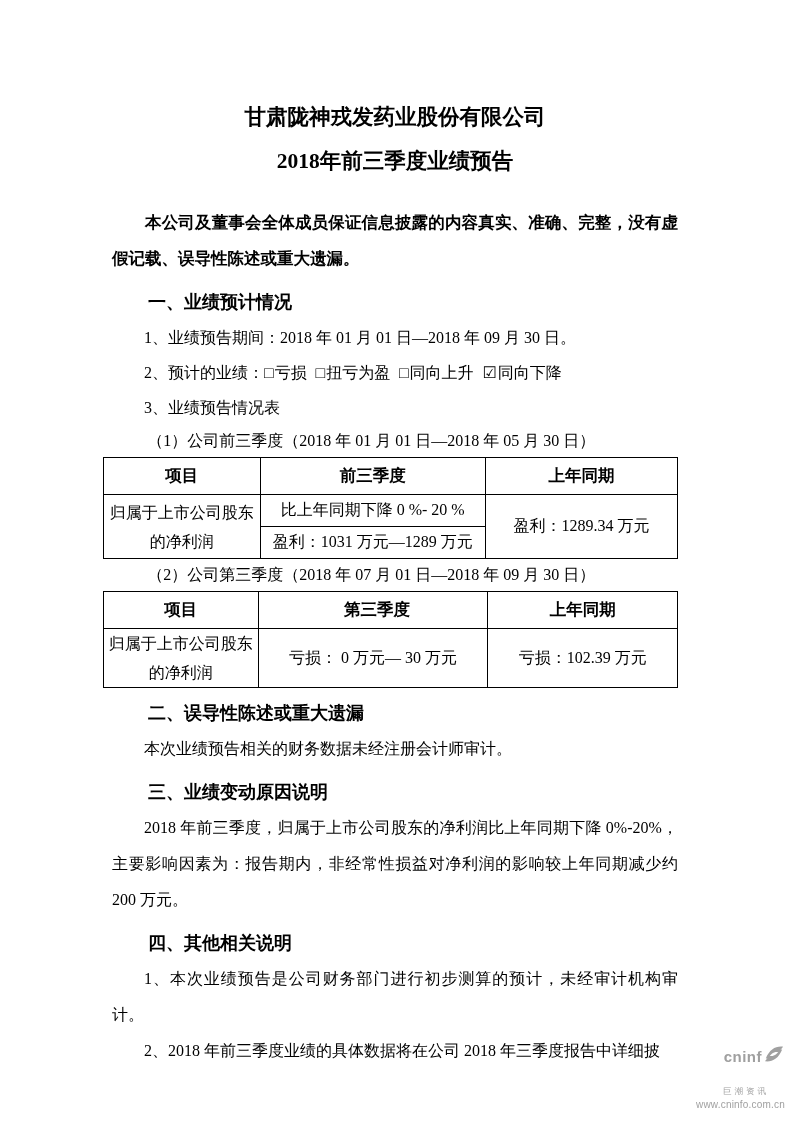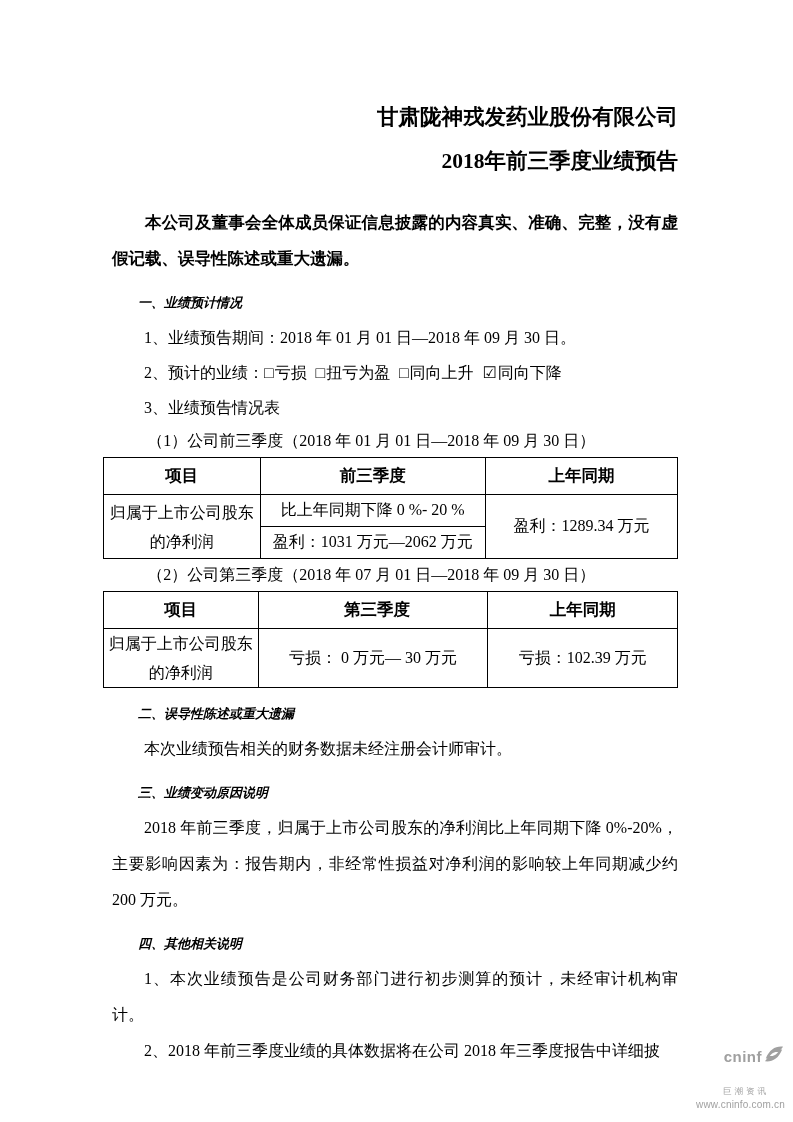--- a/index.html
+++ b/index.html
@@ -20,41 +20,40 @@
   }
   .doc-header {
     display: flex;
     justify-content: space-between;
     font-size: 15.5px;
     line-height: 22px;
     margin-bottom: 32px;
     white-space: nowrap;
   }
   .title {
-    text-align: right;
+    text-align: center;
     font-weight: bold;
     font-size: 21.5px;
     line-height: 44px;
     margin: 0;
   }
   .declaration {
     font-weight: bold;
     font-size: 16.5px;
     line-height: 36px;
     text-indent: 2em;
     text-align: justify;
     margin: 22px 0 0 0;
   }
   .sec-heading {
     font-weight: bold;
-    font-size: 13px;
+    font-size: 18px;
     line-height: 35px;
     padding-left: 2em;
     margin: 8px 0 0 0;
-    font-style: italic;
   }
   .item {
     font-size: 16px;
     line-height: 35px;
     padding-left: 2em;
     margin: 0;
   }
   .caption {
     font-size: 16px;
     line-height: 32px;
@@ -142,35 +141,35 @@
 
     <h2 class="sec-heading">一、业绩预计情况</h2>
     <p class="item">1、业绩预告期间：2018 年 01 月 01 日—2018 年 09 月 30 日。</p>
 
     <p class="item">
       <span>2、预计的业绩：</span><span class="opt"><span class="chk">□</span><span>亏损</span></span><span class="opt"><span class="chk">□</span><span>扭亏为盈</span></span><span class="opt"><span class="chk">□</span><span>同向上升</span></span><span class="opt"><span class="chk">☑</span><span>同向下降</span></span>
     </p>
 
     <p class="item">3、业绩预告情况表</p>
 
-    <p class="caption">（1）公司前三季度（2018 年 01 月 01 日—2018 年 09 月 30 日）</p>
+    <p class="caption">（1）公司前三季度（2018 年 01 月 01 日—2018 年 05 月 30 日）</p>
     <table class="doc-table t1">
       <tbody>
           <tr>
         <th class="col1">项目</th>
         <th class="col2">前三季度</th>
         <th class="col3">上年同期</th>
       </tr>
       <tr>
         <td rowspan="2" class="cell-item">归属于上市公司股东的净利润</td>
         <td>比上年同期下降 0 %- 20 %</td>
         <td rowspan="2">盈利：1289.34 万元</td>
       </tr>
       <tr>
-        <td>盈利：1031 万元—2062 万元</td>
+        <td>盈利：1031 万元—1289 万元</td>
       </tr>
     </tbody>
       </table>
 
     <p class="caption">（2）公司第三季度（2018 年 07 月 01 日—2018 年 09 月 30 日）</p>
     <table class="doc-table t2">
       <tbody>
           <tr>
         <th class="col1">项目</th>
         <th class="col2">第三季度</th>

